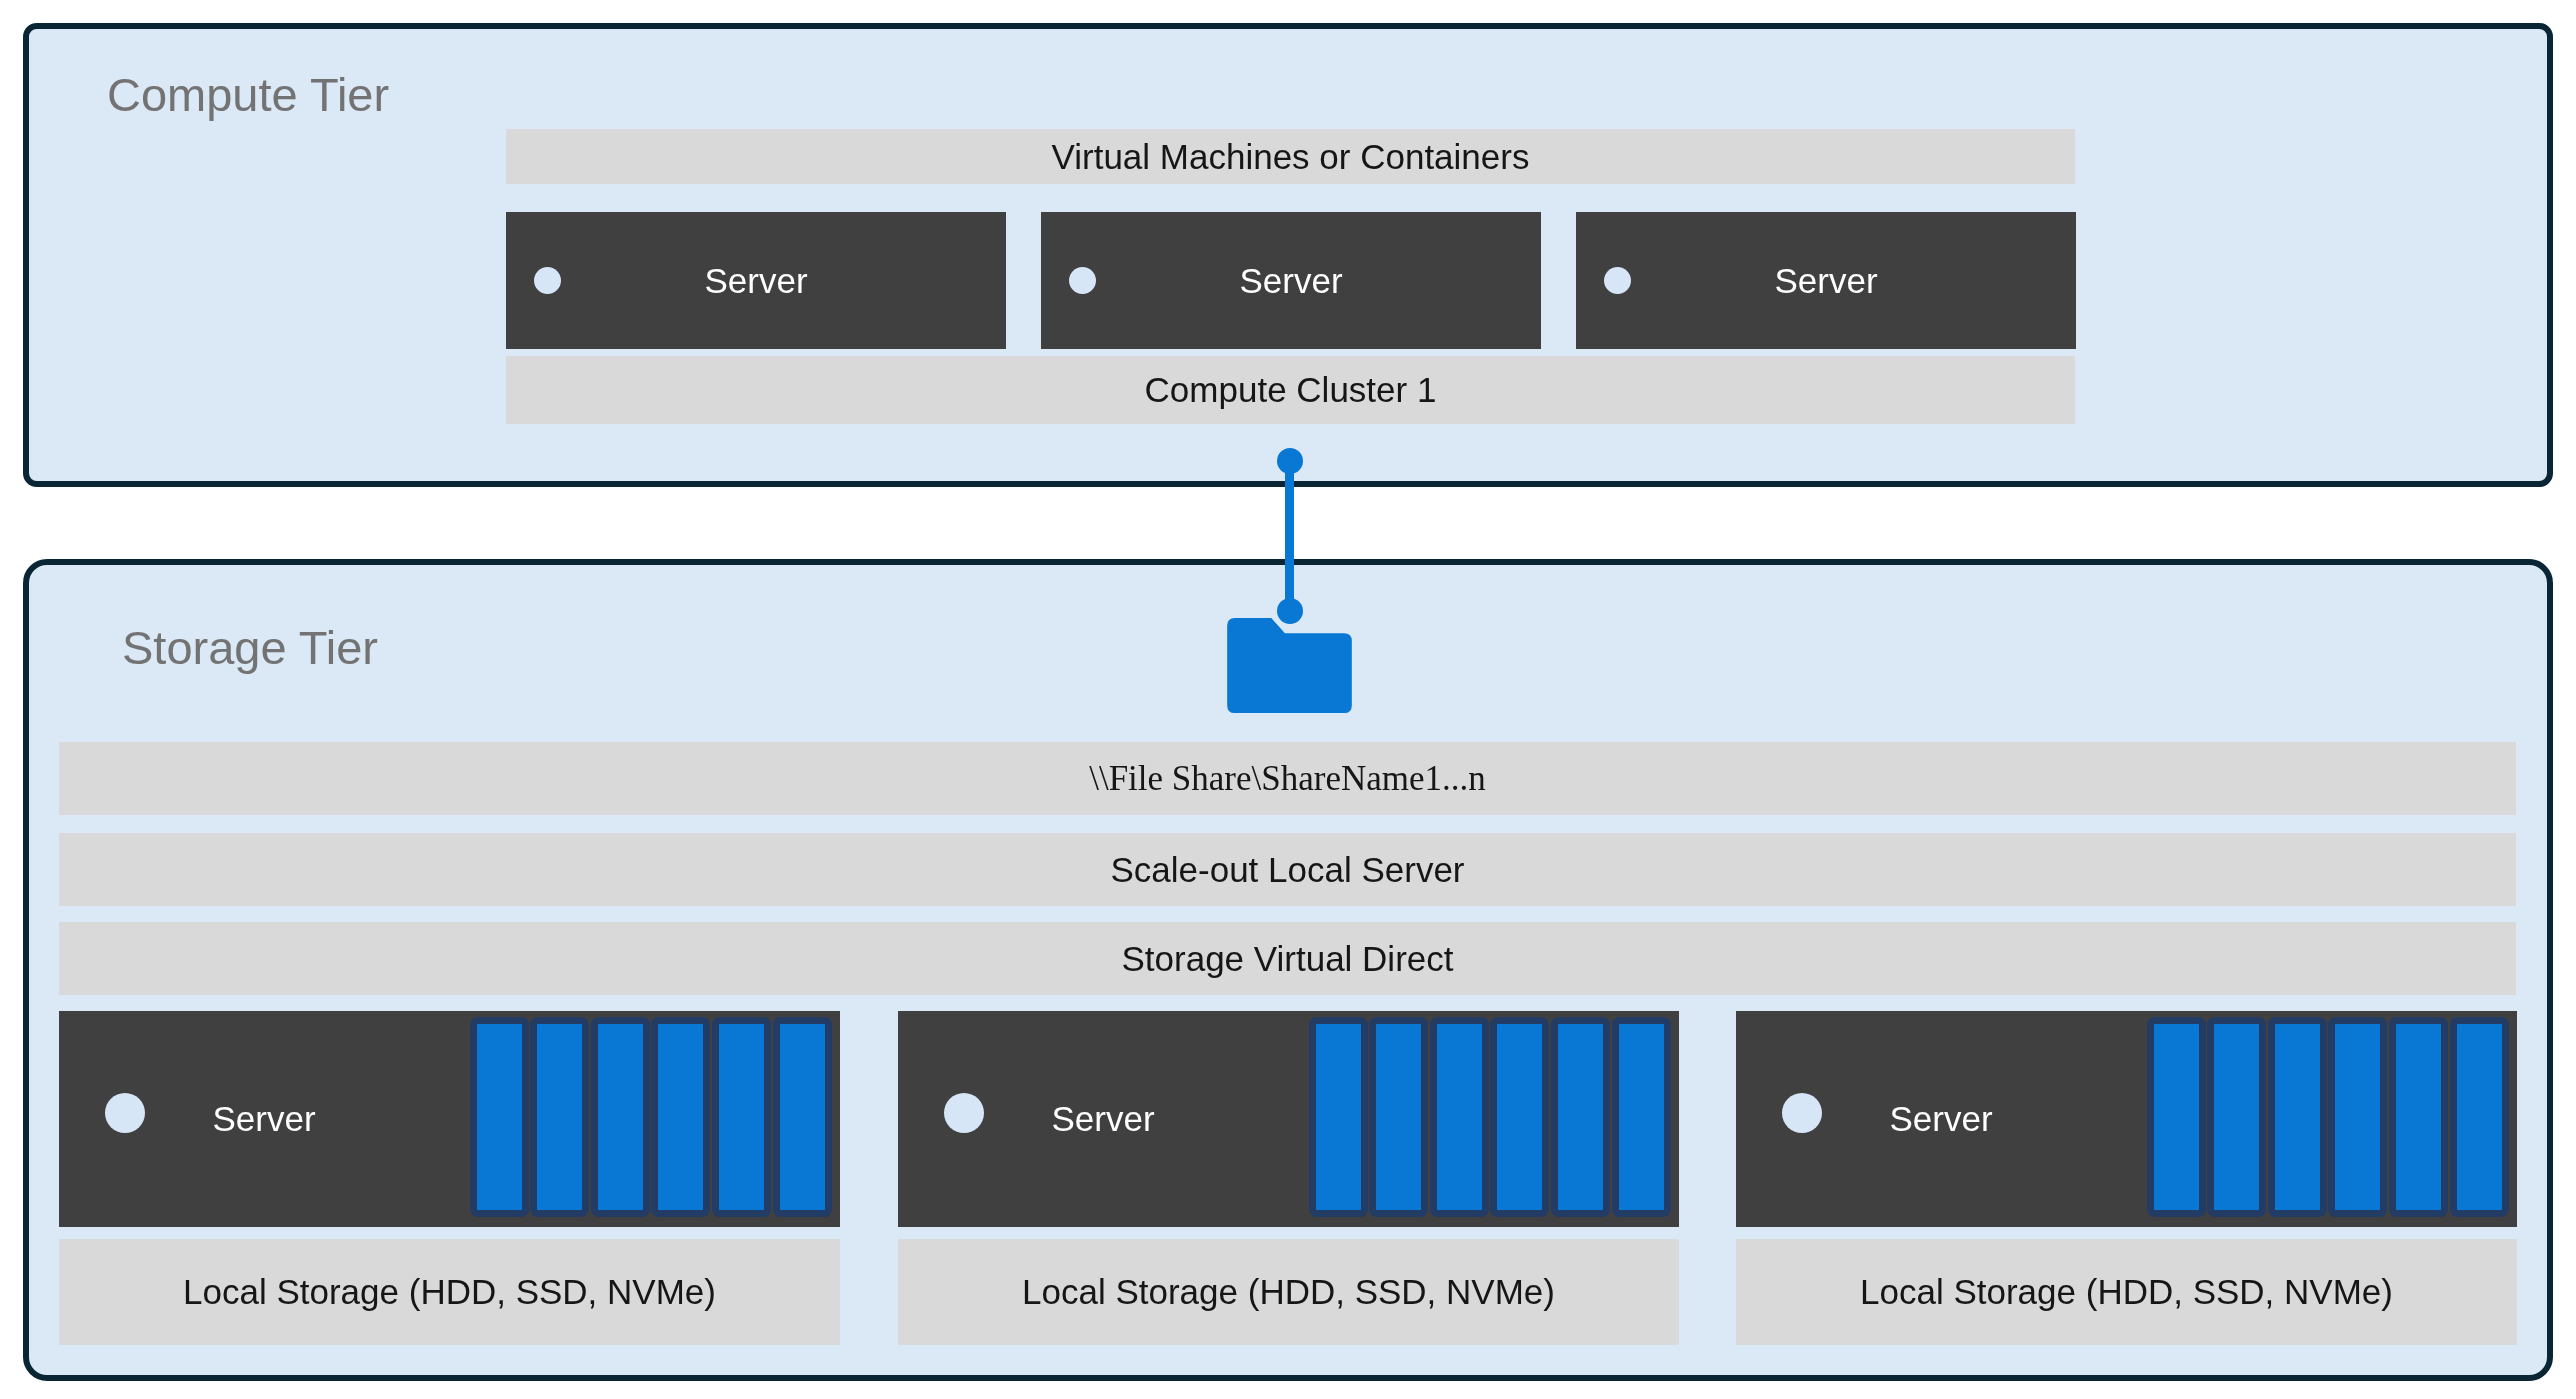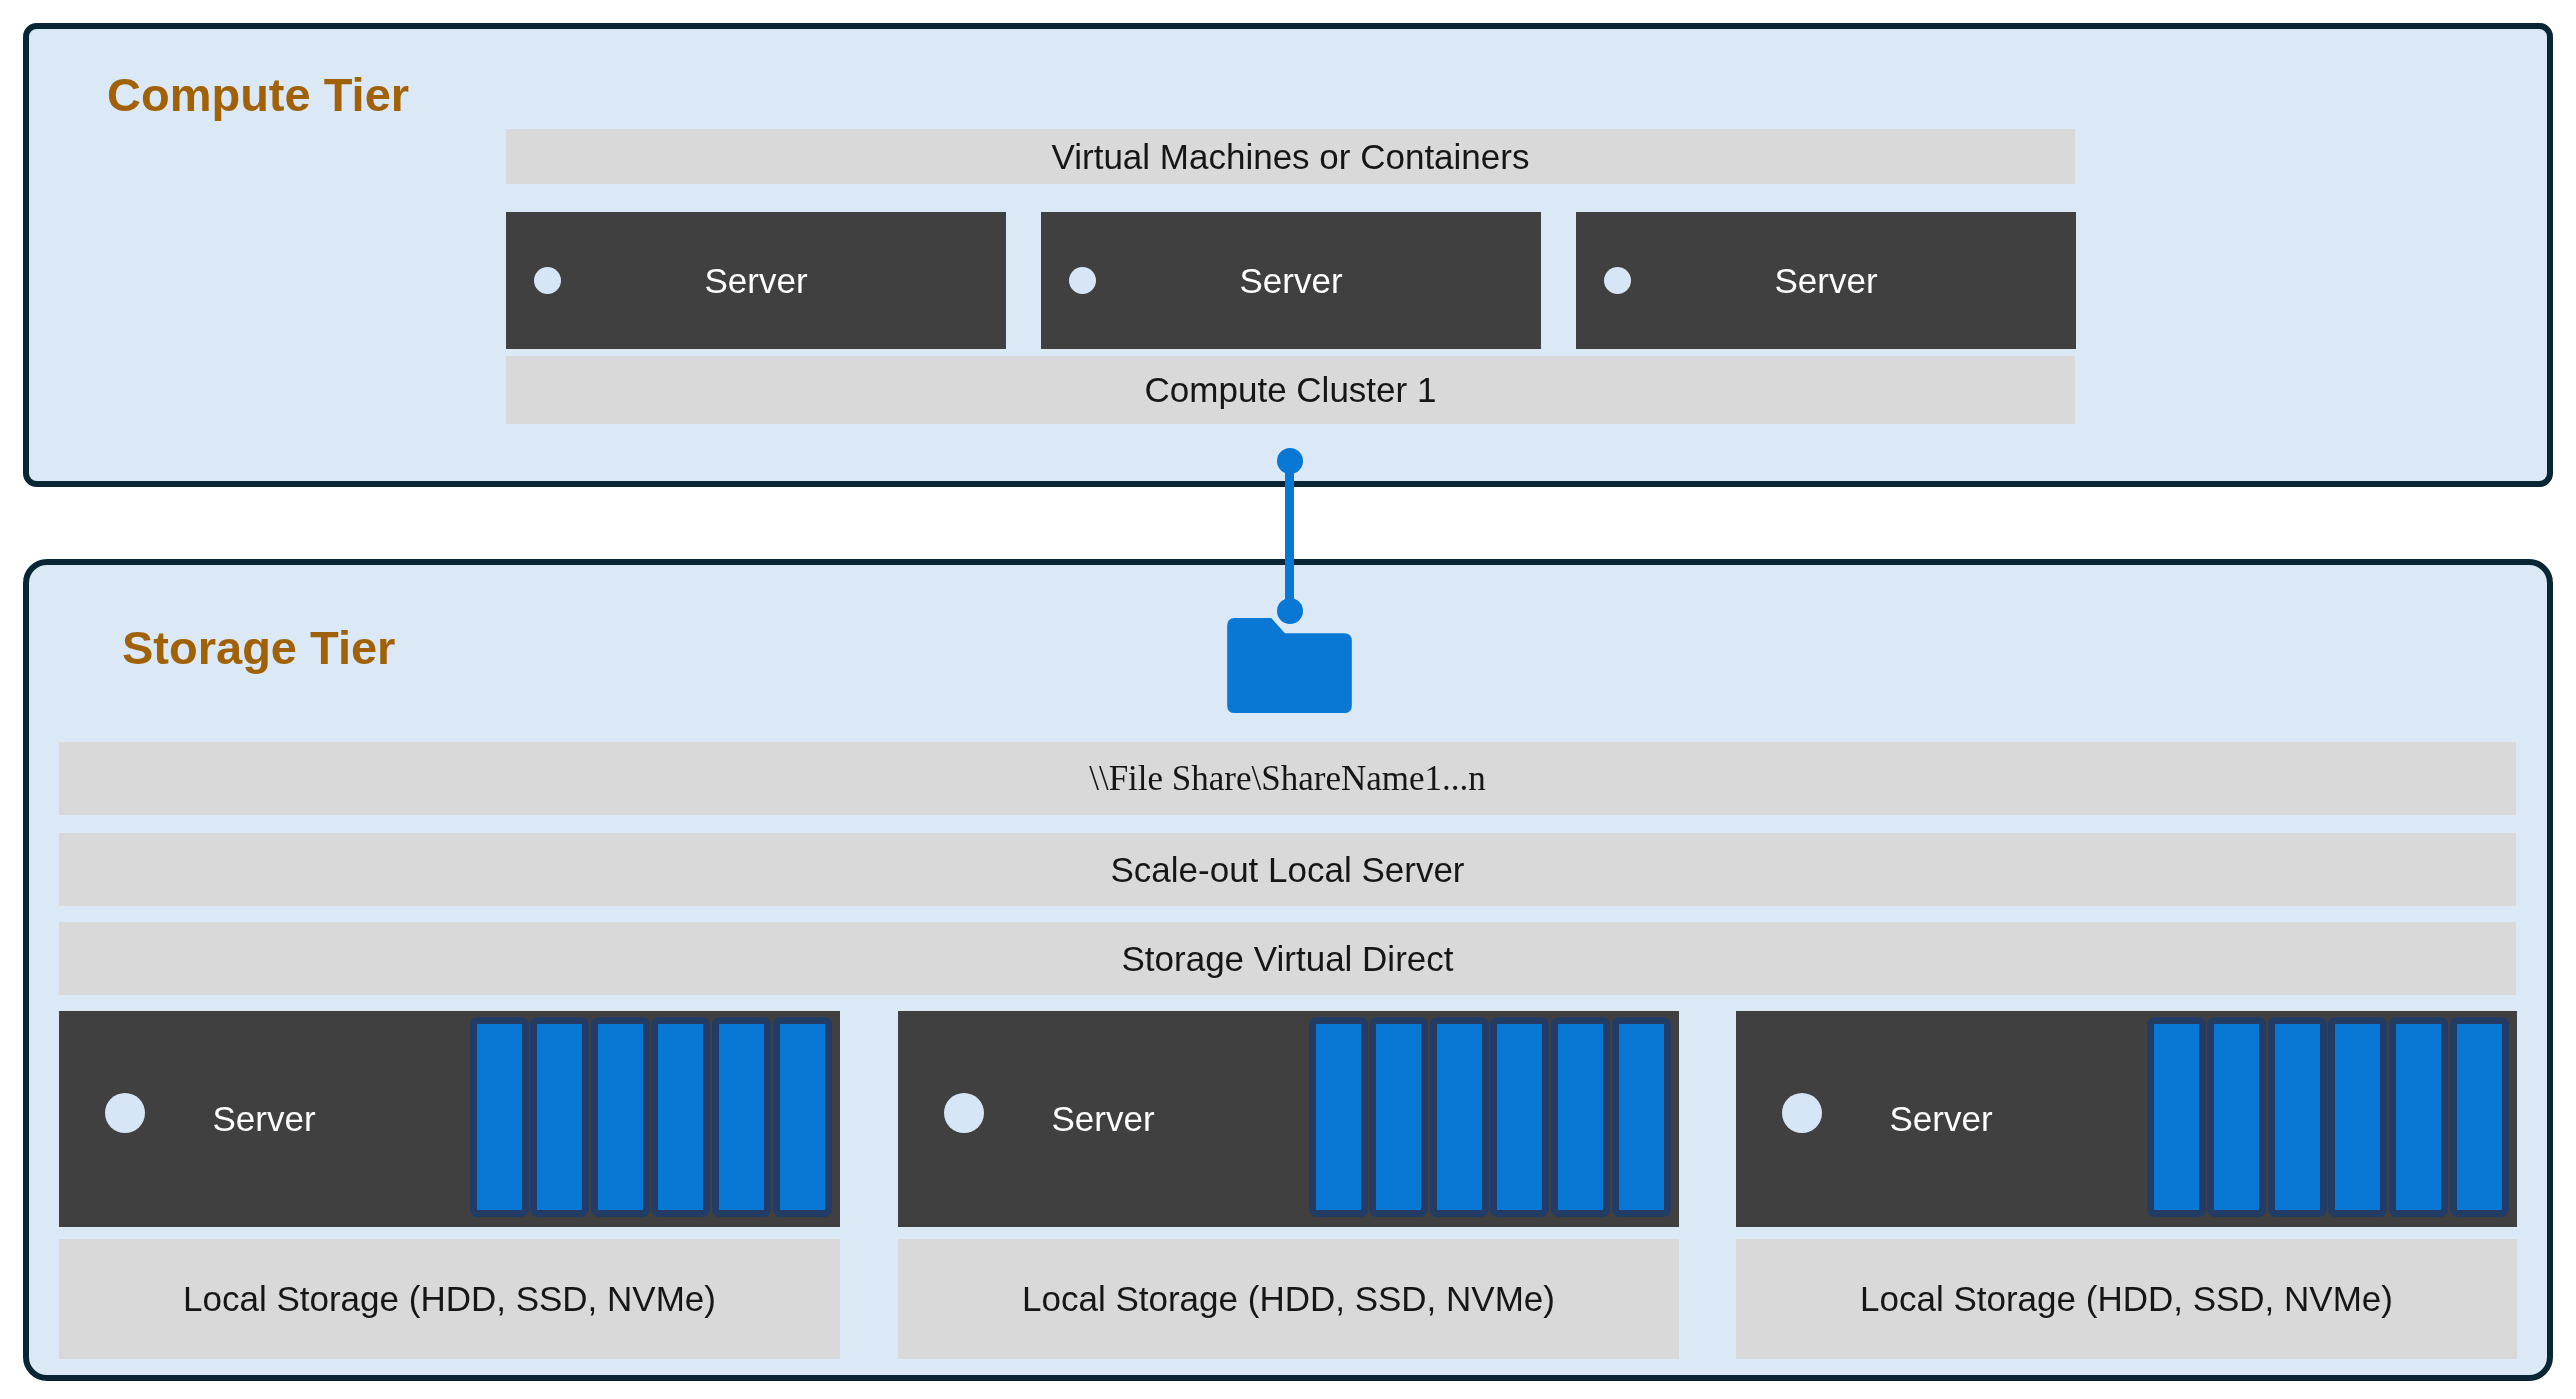--- a/index.html
+++ b/index.html
@@ -24,22 +24,22 @@
     border-radius: 13.7px;
     box-sizing: border-box;
   }
   .tier-compute { top: 23px;  height: 464px; }
   .tier-storage { top: 559px; height: 822px; border-radius: 24px; }
 
   .tier-title {
     position: absolute;
     margin: 0;
     font-size: 47px;
-    font-weight: 700;
-    color: #a16207;
+    font-weight: 400;
+    color: #737373;
     white-space: nowrap;
   }
   .tier-compute .tier-title { left: 78px; top: 38px; }
   .tier-storage .tier-title { left: 93px; top: 55px; }
 
   .bar {
     position: absolute;
     background: #d9d9d9;
     display: flex;
     align-items: center;
@@ -159,21 +159,21 @@
     background: #0878d4;
     border: 7.6px solid #233c66;
     border-radius: 7.6px;
     box-sizing: border-box;
   }
 
   .local-bar {
     left: 0;
     top: 228px;
     width: 781px;
-    height: 120px;
+    height: 106px;
   }
 </style>
 </head>
 <body>
 
 <div class="stage">
 
   <section class="tier tier-compute">
     <h2 class="tier-title">Compute Tier</h2>
 

